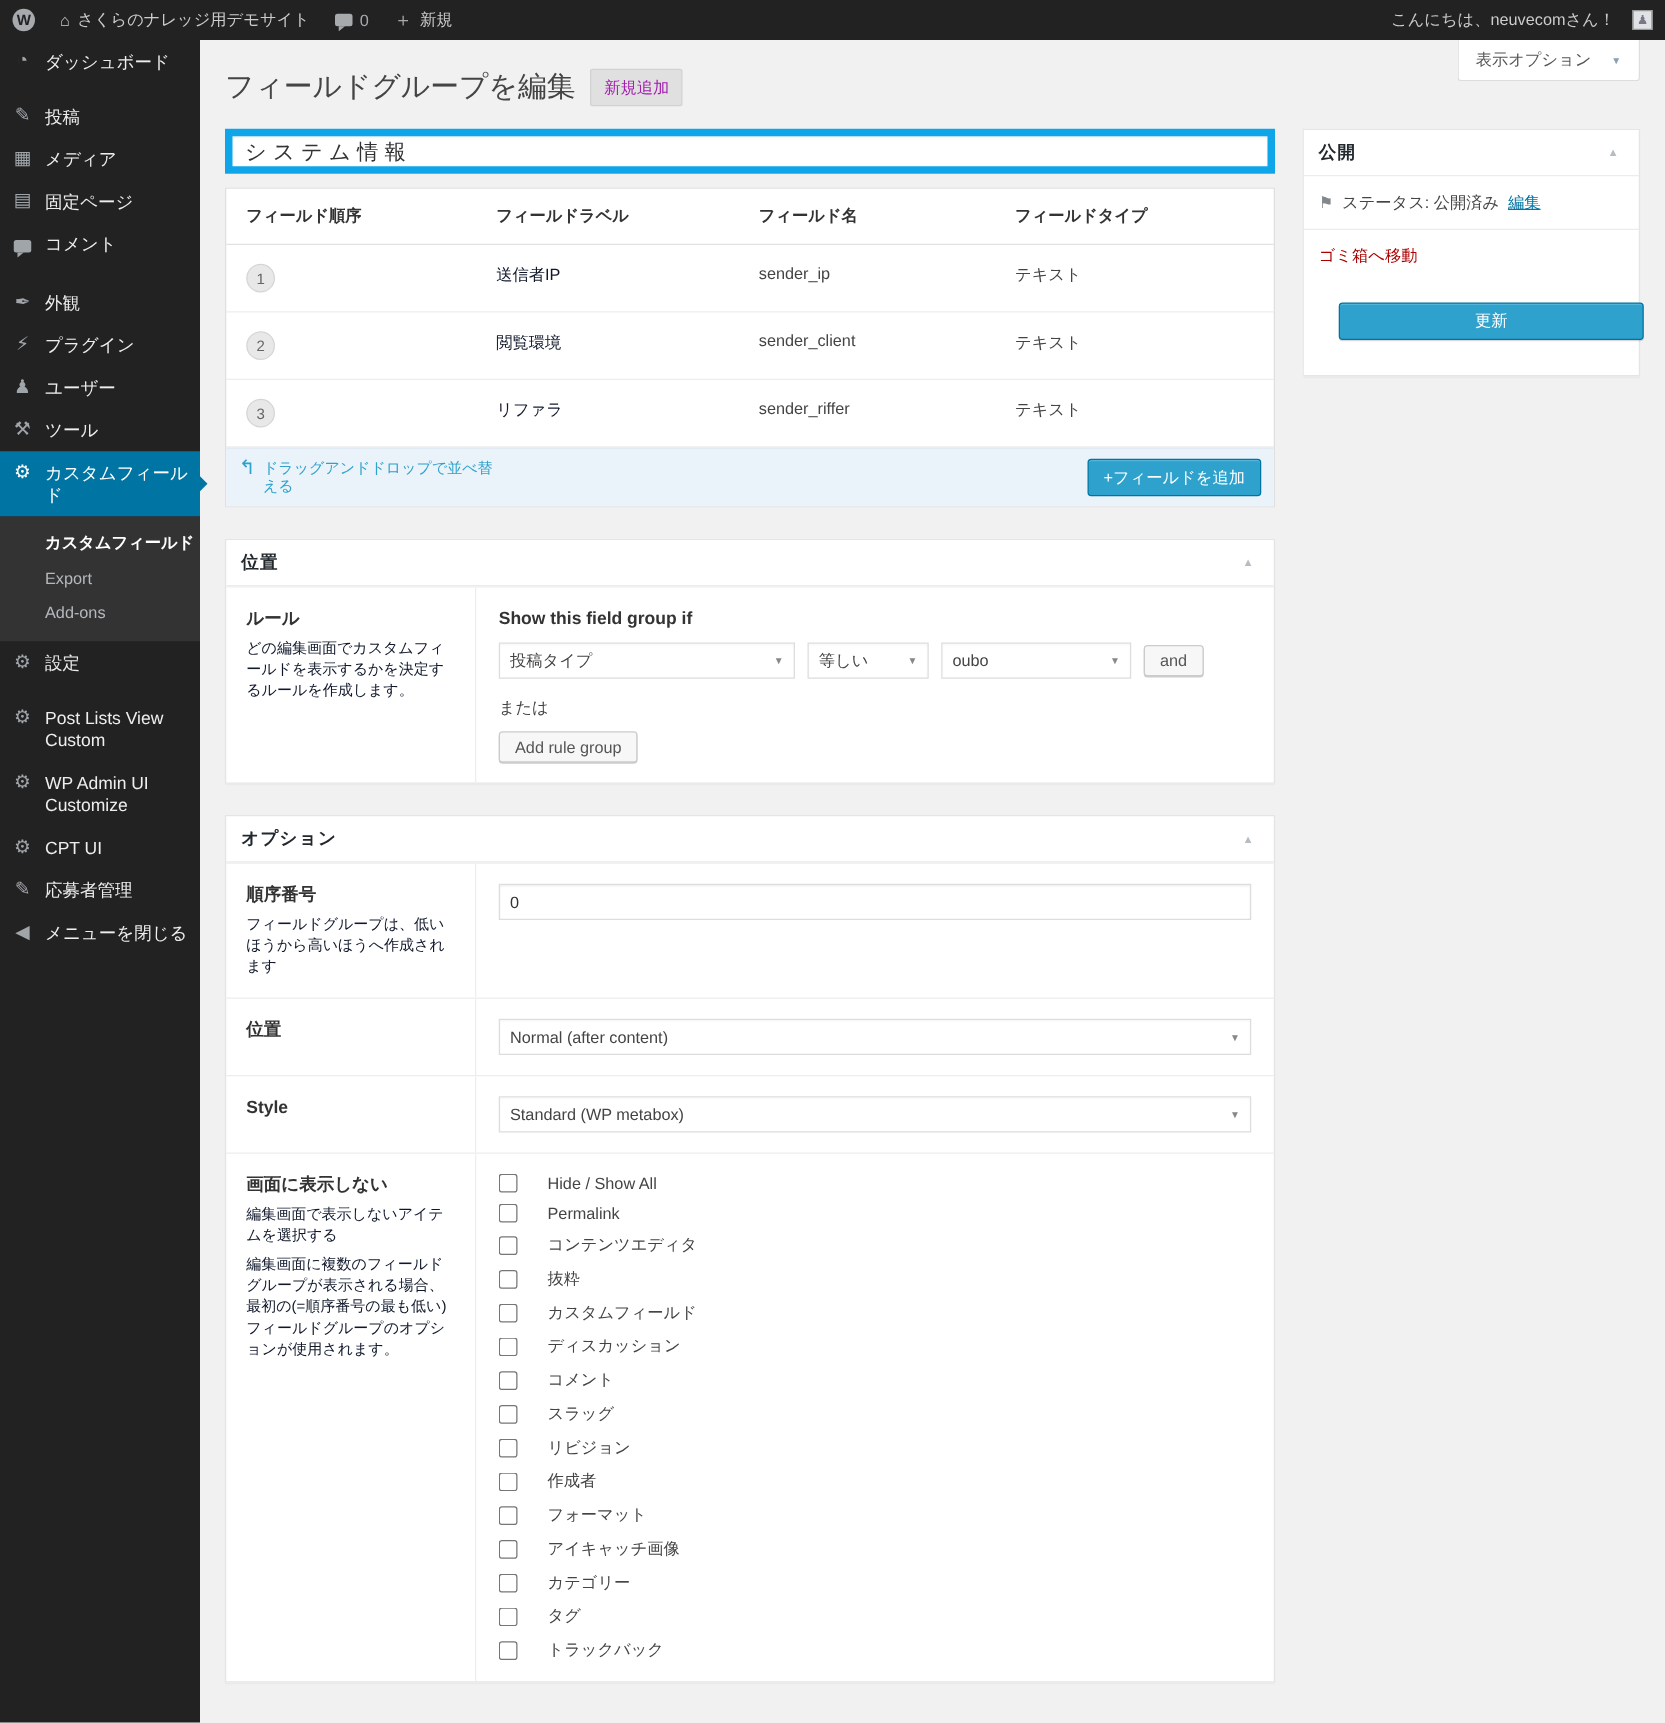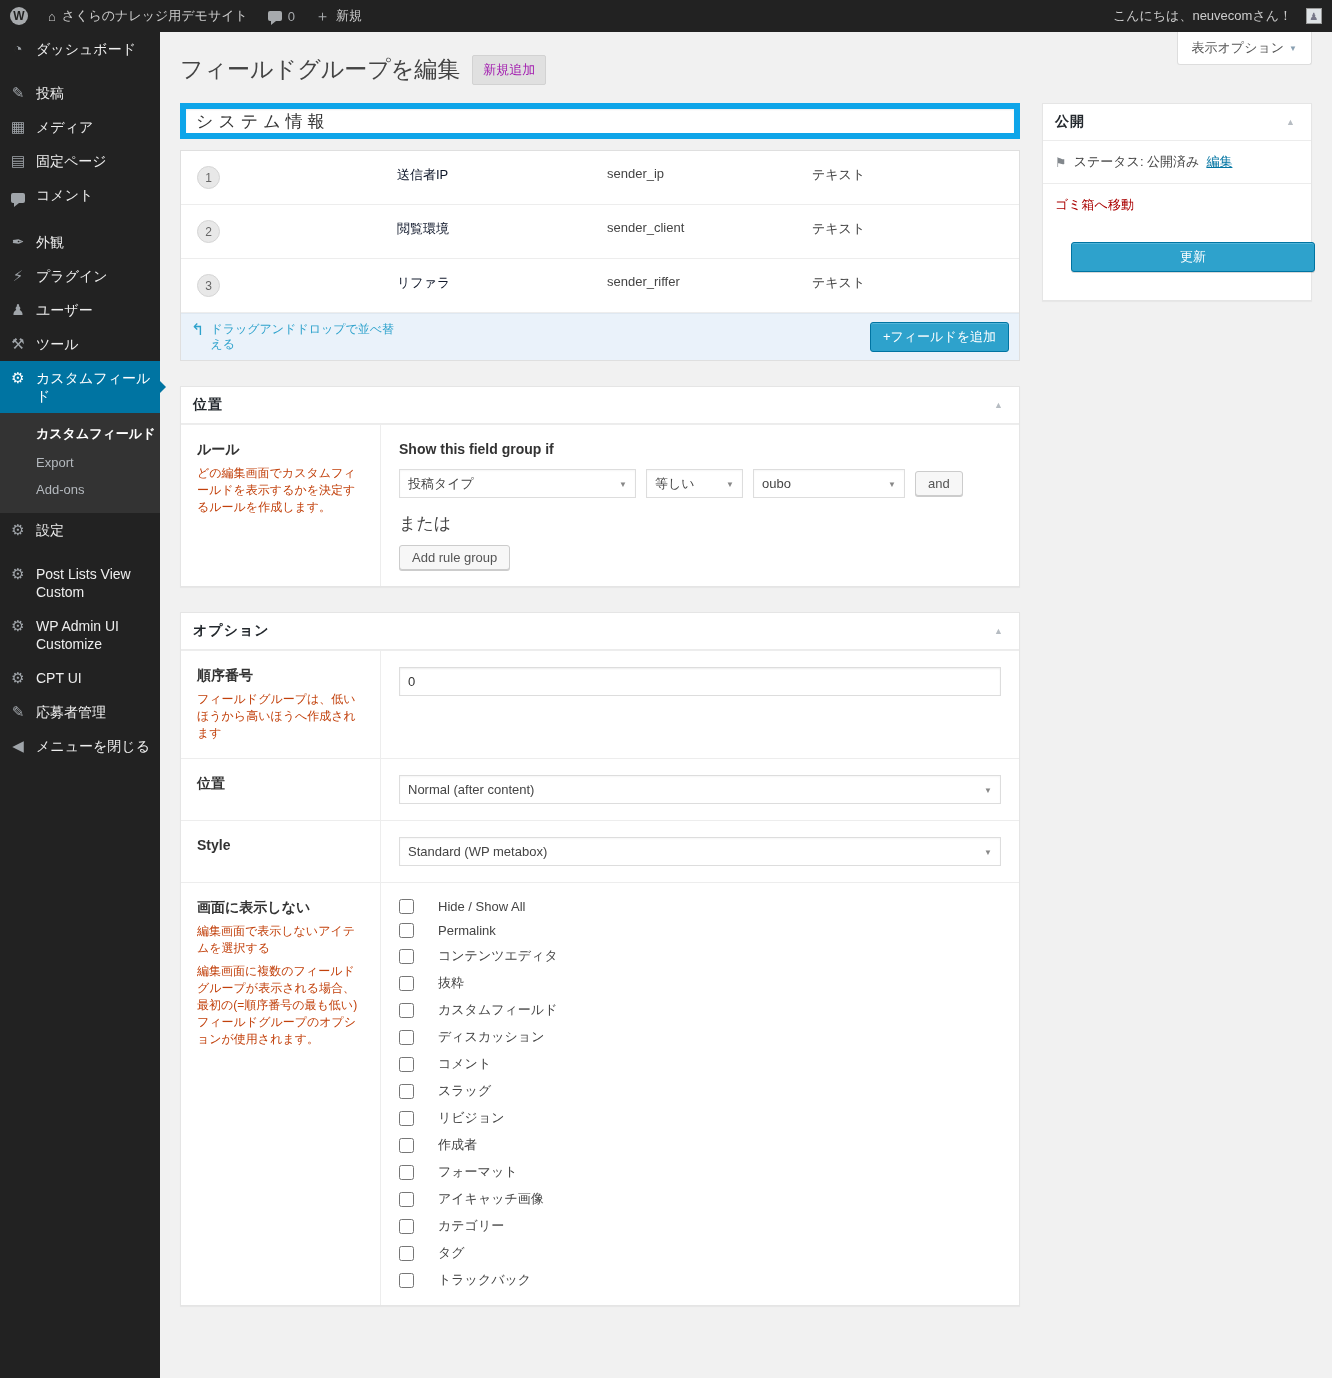--- a/index.html
+++ b/index.html
@@ -65,21 +65,21 @@
     display:block; padding:6px 4px 6px 36px; color:#b4b9be; font-size:13px; cursor:pointer;
   }
   .submenu a.current { color:#fff; font-weight:bold; }
 
   
   .content { margin-left:160px; padding-top:32px; position:relative; min-height:1378px; }
   .screen-options {
     position:absolute; top:32px; right:20px;
     background:#fff; border:1px solid #ddd; border-top:none;
     padding:7px 14px; color:#555; cursor:pointer; border-radius:0 0 3px 3px;
-    display:flex; align-items:center; gap:5px; font-size:13px;
+    display:flex; align-items:center; gap:16px; font-size:13px;
   }
   .so-arrow { font-size:8px; color:#8aa0b2; }
 
   .wrap { padding:22px 20px 0 20px; }
   .title-row { display:flex; align-items:center; gap:12px; margin-bottom:18px; }
   h1.page-title { font-size:23px; font-weight:normal; color:#444; }
   .add-new {
     background:#e0e0e0; color:#a21caf; padding:5px 10px; border-radius:2px;
     font-size:13px; cursor:pointer; border:1px solid #d2d2d2;
   }
@@ -134,39 +134,39 @@
     display:flex; align-items:center; justify-content:space-between;
     padding:9px 12px; border-bottom:1px solid #ececec;
   }
   .pb-title { font-size:14px; font-weight:bold; color:#23282d; letter-spacing:1px; }
   .pb-toggle { font-size:9px; color:#b6bcc2; cursor:pointer; padding:2px 4px; }
 
   .acf-row { display:grid; grid-template-columns:200px 1fr; border-top:1px solid #ededed; }
   .acf-row:first-of-type { border-top:none; }
   .acf-label { padding:16px; border-right:1px solid #ededed; }
   .acf-label .lbl { font-size:14px; font-weight:bold; color:#333; }
-  .acf-label .desc { font-size:12px; color:#c2410c; margin-top:6px; line-height:17px; }
+  .acf-label .desc { font-size:12px; color:#0f172a; margin-top:6px; line-height:17px; }
   .acf-content { padding:16px 18px; }
 
   .show-if { font-size:14px; font-weight:bold; color:#333; margin-bottom:12px; }
   .rule-row { display:flex; gap:10px; align-items:center; }
   .select-wrap { position:relative; display:inline-block; }
   .select-wrap::after {
     content:"▼"; position:absolute; right:9px; top:50%; transform:translateY(-50%);
     font-size:8px; color:#888; pointer-events:none;
   }
   select {
     appearance:none; -webkit-appearance:none; -moz-appearance:none;
     background:#fff; border:1px solid #ddd; border-radius:0;
     height:29px; padding:4px 24px 4px 8px; font-size:13px; color:#444; width:100%;
     font-family:"Liberation Sans","DejaVu Sans",sans-serif;
     box-shadow: inset 0 1px 2px rgba(0,0,0,.04);
   }
   .w-param { width:237px; } .w-op { width:97px; } .w-val { width:152px; }
-  .or-label { margin:14px 0 10px; font-size:17px; color:#444; }
+  .or-label { margin:14px 0 10px; font-size:13px; color:#444; }
 
   .text-input {
     width:100%; height:29px; background:#fff; border:1px solid #ddd;
     box-shadow: inset 0 1px 2px rgba(0,0,0,.07);
     padding:3px 8px; font-size:13px; color:#333;
     font-family:"Liberation Sans","DejaVu Sans",sans-serif;
   }
   .select-full { display:block; width:100%; }
 
   .cb-row { display:flex; align-items:center; gap:24px; margin-bottom:9px; cursor:pointer; }
@@ -310,20 +310,26 @@
     </div>
 
     <div class="columns">
 
       <div class="main-col">
 
         <input class="title-input" type="text" value="システム情報" style="">
 
         
         <div class="fields-box">
+          <div class="frow thead">
+            <div class="fcell">フィールド順序</div>
+            <div class="fcell">フィールドラベル</div>
+            <div class="fcell">フィールド名</div>
+            <div class="fcell">フィールドタイプ</div>
+          </div>
           <div class="fbody">
             <div class="frow">
               <div class="fcell"><span class="circle">1</span></div>
               <div class="fcell"><a class="flabel">送信者IP</a></div>
               <div class="fcell"><span>sender_ip</span></div>
               <div class="fcell"><span>テキスト</span></div>
             </div>
             <div class="frow">
               <div class="fcell"><span class="circle">2</span></div>
               <div class="fcell"><a class="flabel">閲覧環境</a></div>

